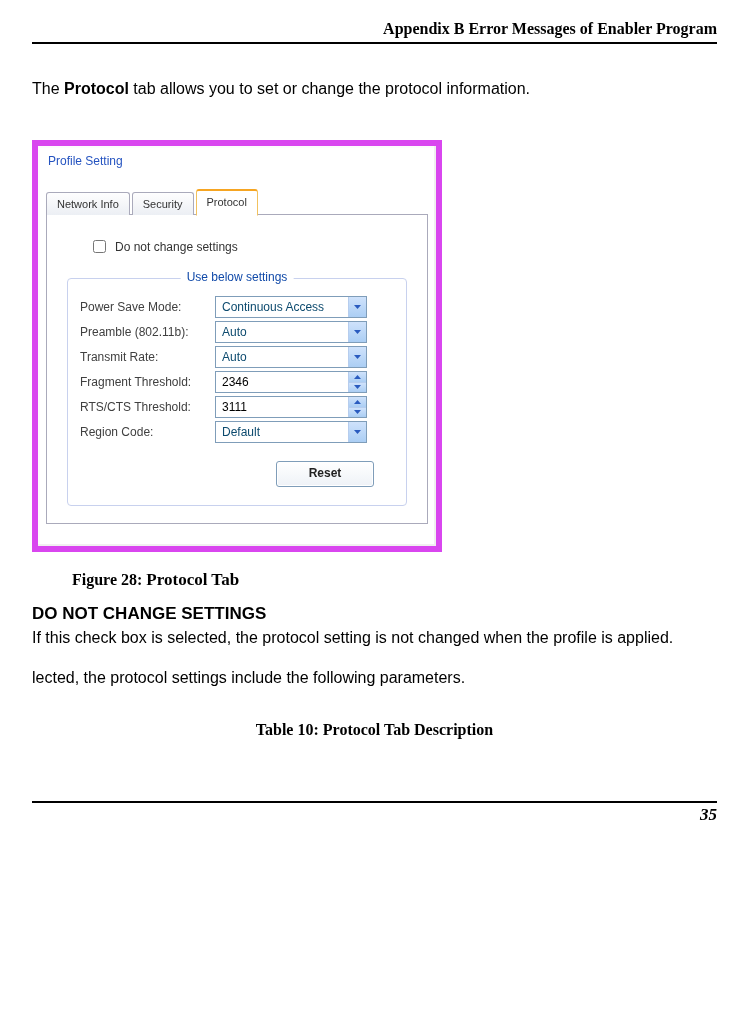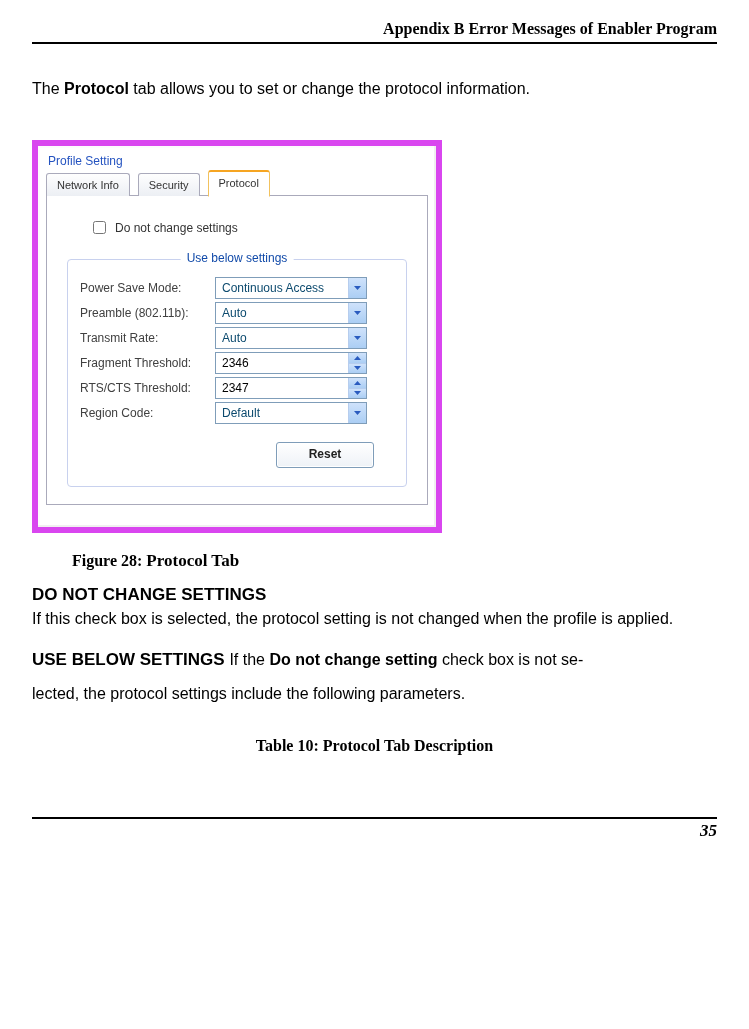--- a/index.html
+++ b/index.html
@@ -36,22 +36,22 @@
   }
   .group-title {
     color: #2453c0;
     font-size: 12px;
     padding: 2px 4px 2px 2px;
     font-family: Tahoma, Arial, sans-serif;
   }
   .tabs {
     display: flex;
     align-items: flex-end;
-    gap: 8px;
-    margin-top: 0;
+    gap: 2px;
+    margin-top: 19px;
   }
   .tab {
     font-size: 11px;
     color: #333;
     padding: 3px 10px 3px 10px;
     border: 1px solid #aab;
     border-bottom: none;
     background: linear-gradient(#fefefe, #eceff4);
     border-radius: 3px 3px 0 0;
     margin-right: 0;
@@ -320,21 +320,21 @@
                     <polygon points="0,0 7,0 3.5,4" fill="#2a5bbf"></polygon>
                   </svg>
                 </span>
             </span>
           </div>
         </div>
 
         <div class="row">
           <label>RTS/CTS Threshold:</label>
           <div class="xp-spin">
-            <span class="sp-text">2347</span>
+            <span class="sp-text">3111</span>
             <span class="sp-btns">
               <span class="sp-b">
                   <svg width="7" height="4">
                     <polygon points="3.5,0 7,4 0,4" fill="#2a5bbf"></polygon>
                   </svg>
                 </span>
               <span class="sp-b">
                   <svg width="7" height="4">
                     <polygon points="0,0 7,0 3.5,4" fill="#2a5bbf"></polygon>
                   </svg>
@@ -363,23 +363,20 @@
     </div>
   </div>
 
   <div class="fig-caption">
     <span>Figure 28: </span><span class="cap-title">Protocol Tab</span>
   </div>
 
   <h3 class="section">DO NOT CHANGE SETTINGS</h3>
   <p class="body">If this check box is selected, the protocol setting is not changed when the profile is applied.</p>
 
-  <p class="body2">
-    <span class="lead">USE BELOW SETTINGS </span><span>If the </span><b>Do not change setting</b><span> check box is not se-</span>
-  </p>
   <p class="body2" style="margin-top:0;">lected, the protocol settings include the following parameters.</p>
 
   <div class="table-caption">Table 10: Protocol Tab Description</div>
 
 
   <div class="footer-rule"></div>
   <div class="page-num">35</div>
 
 </div>
 

